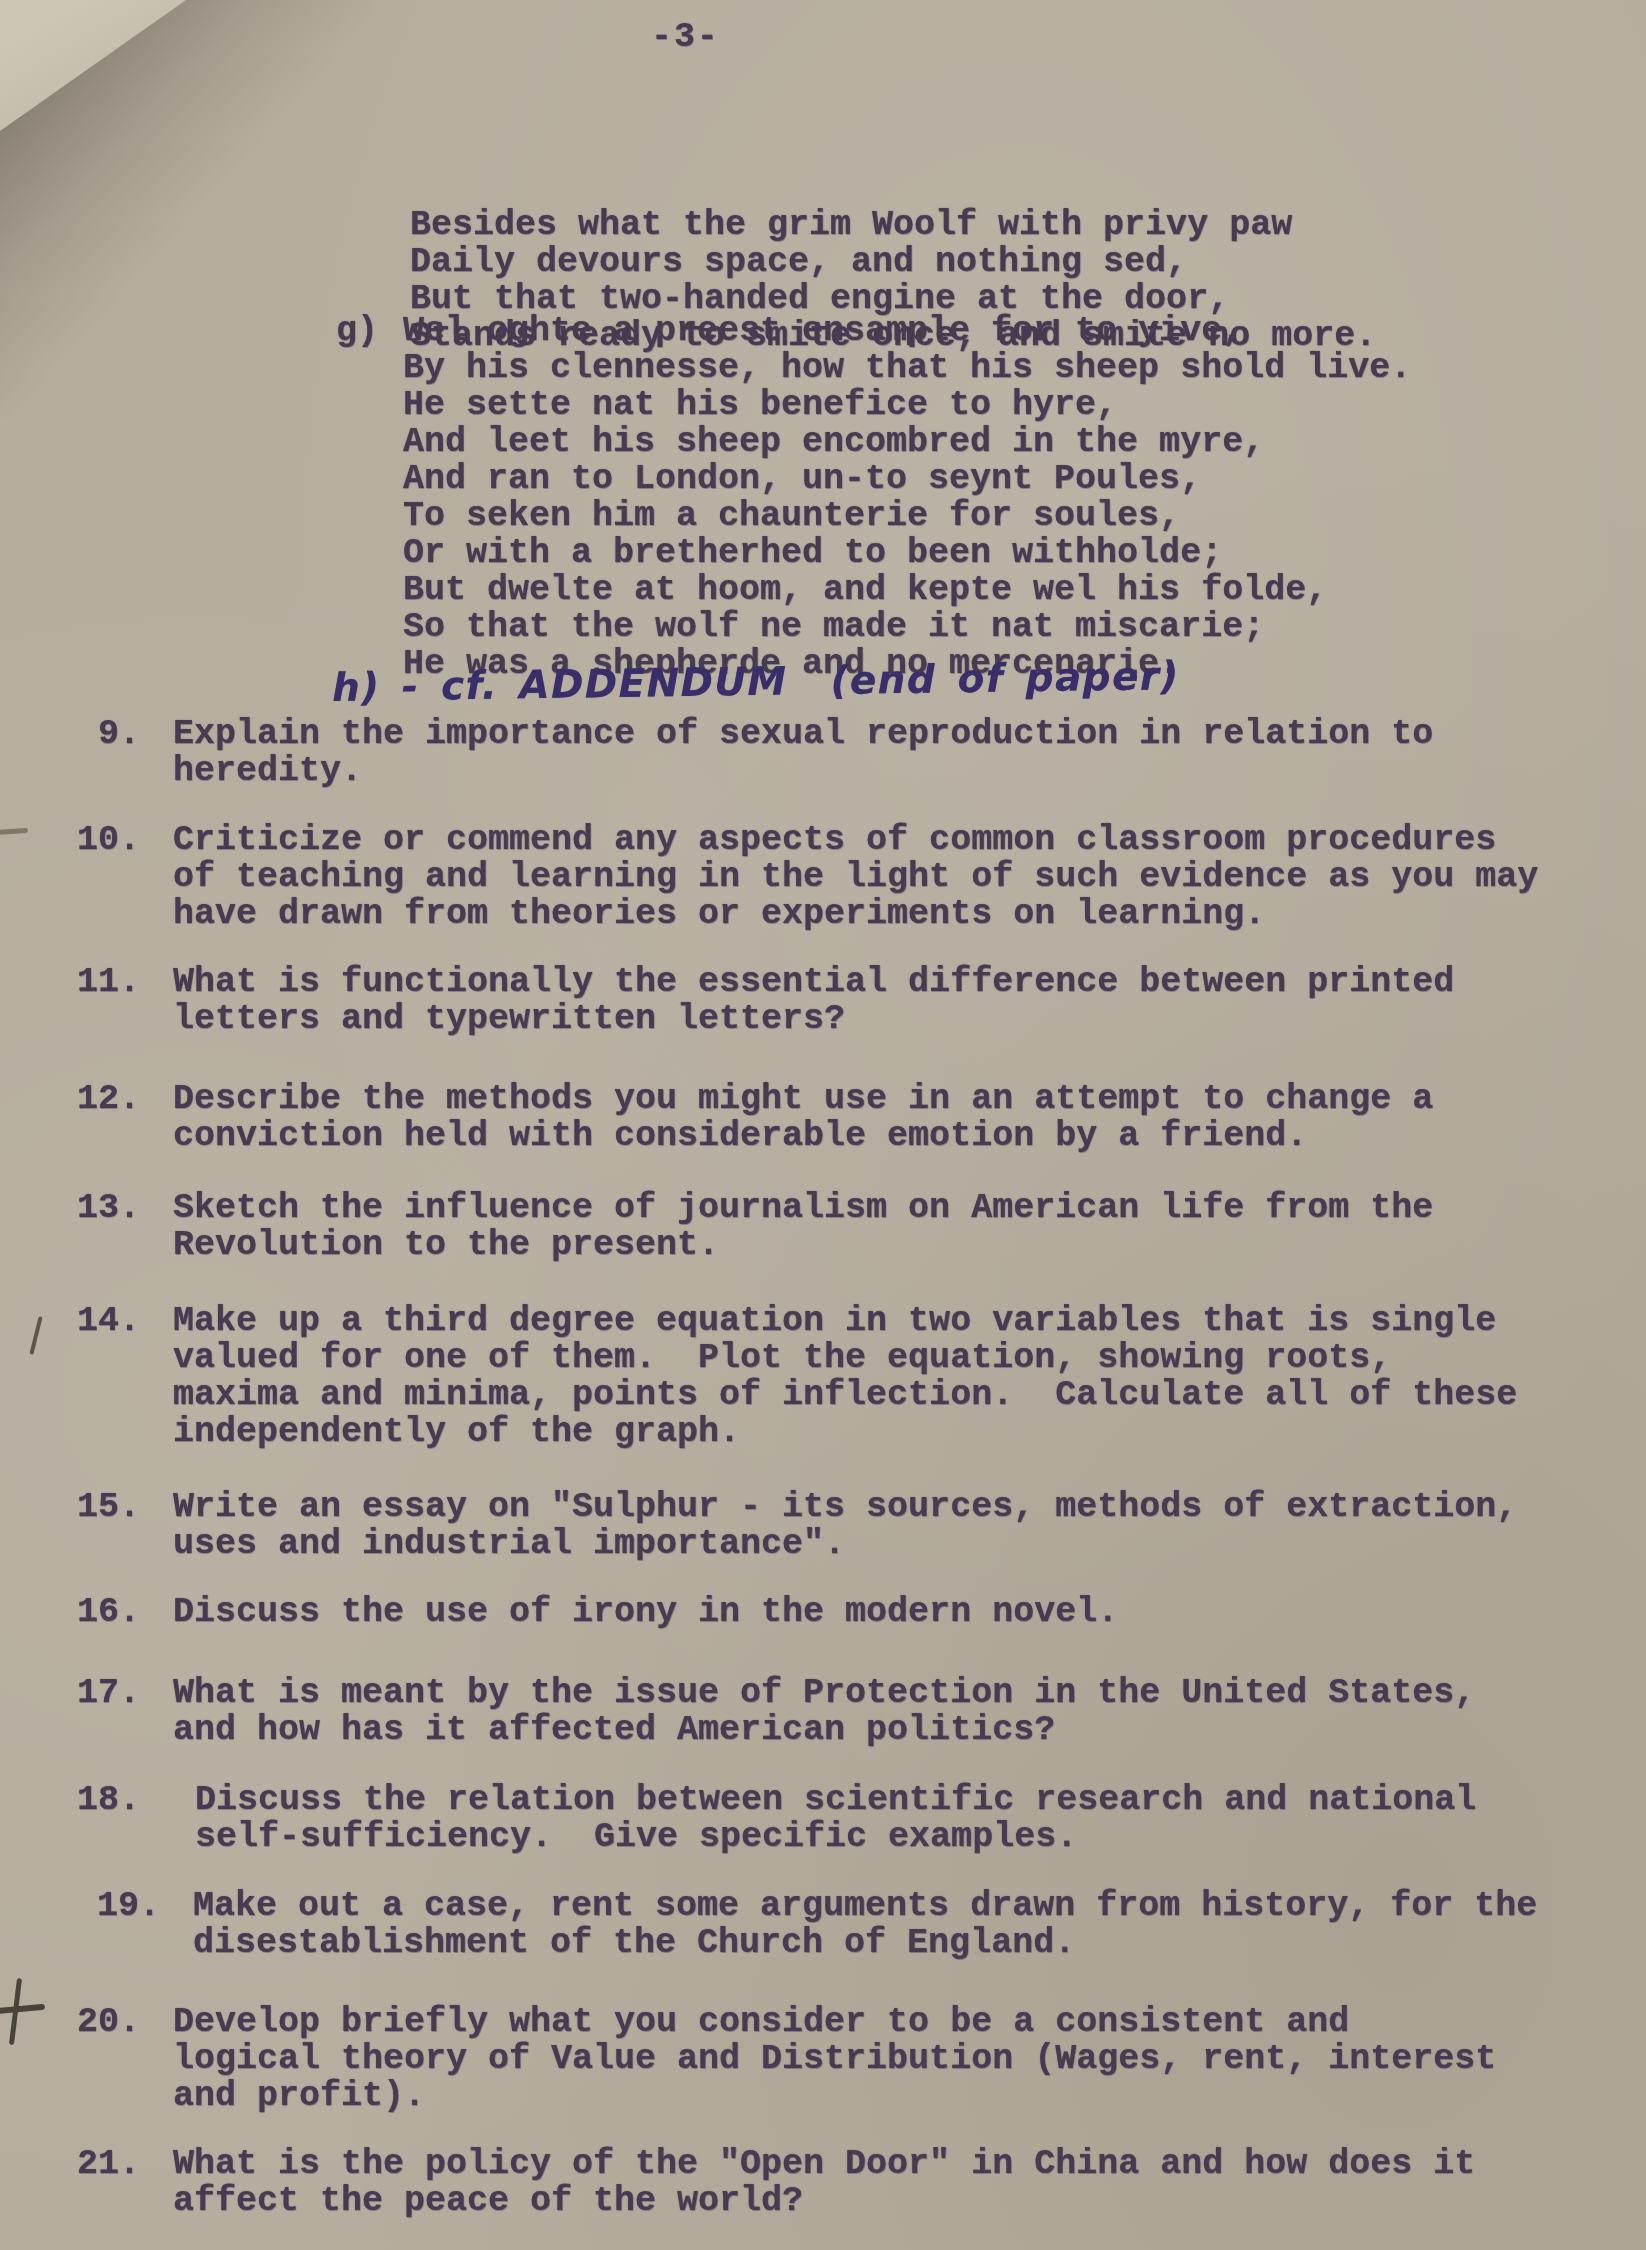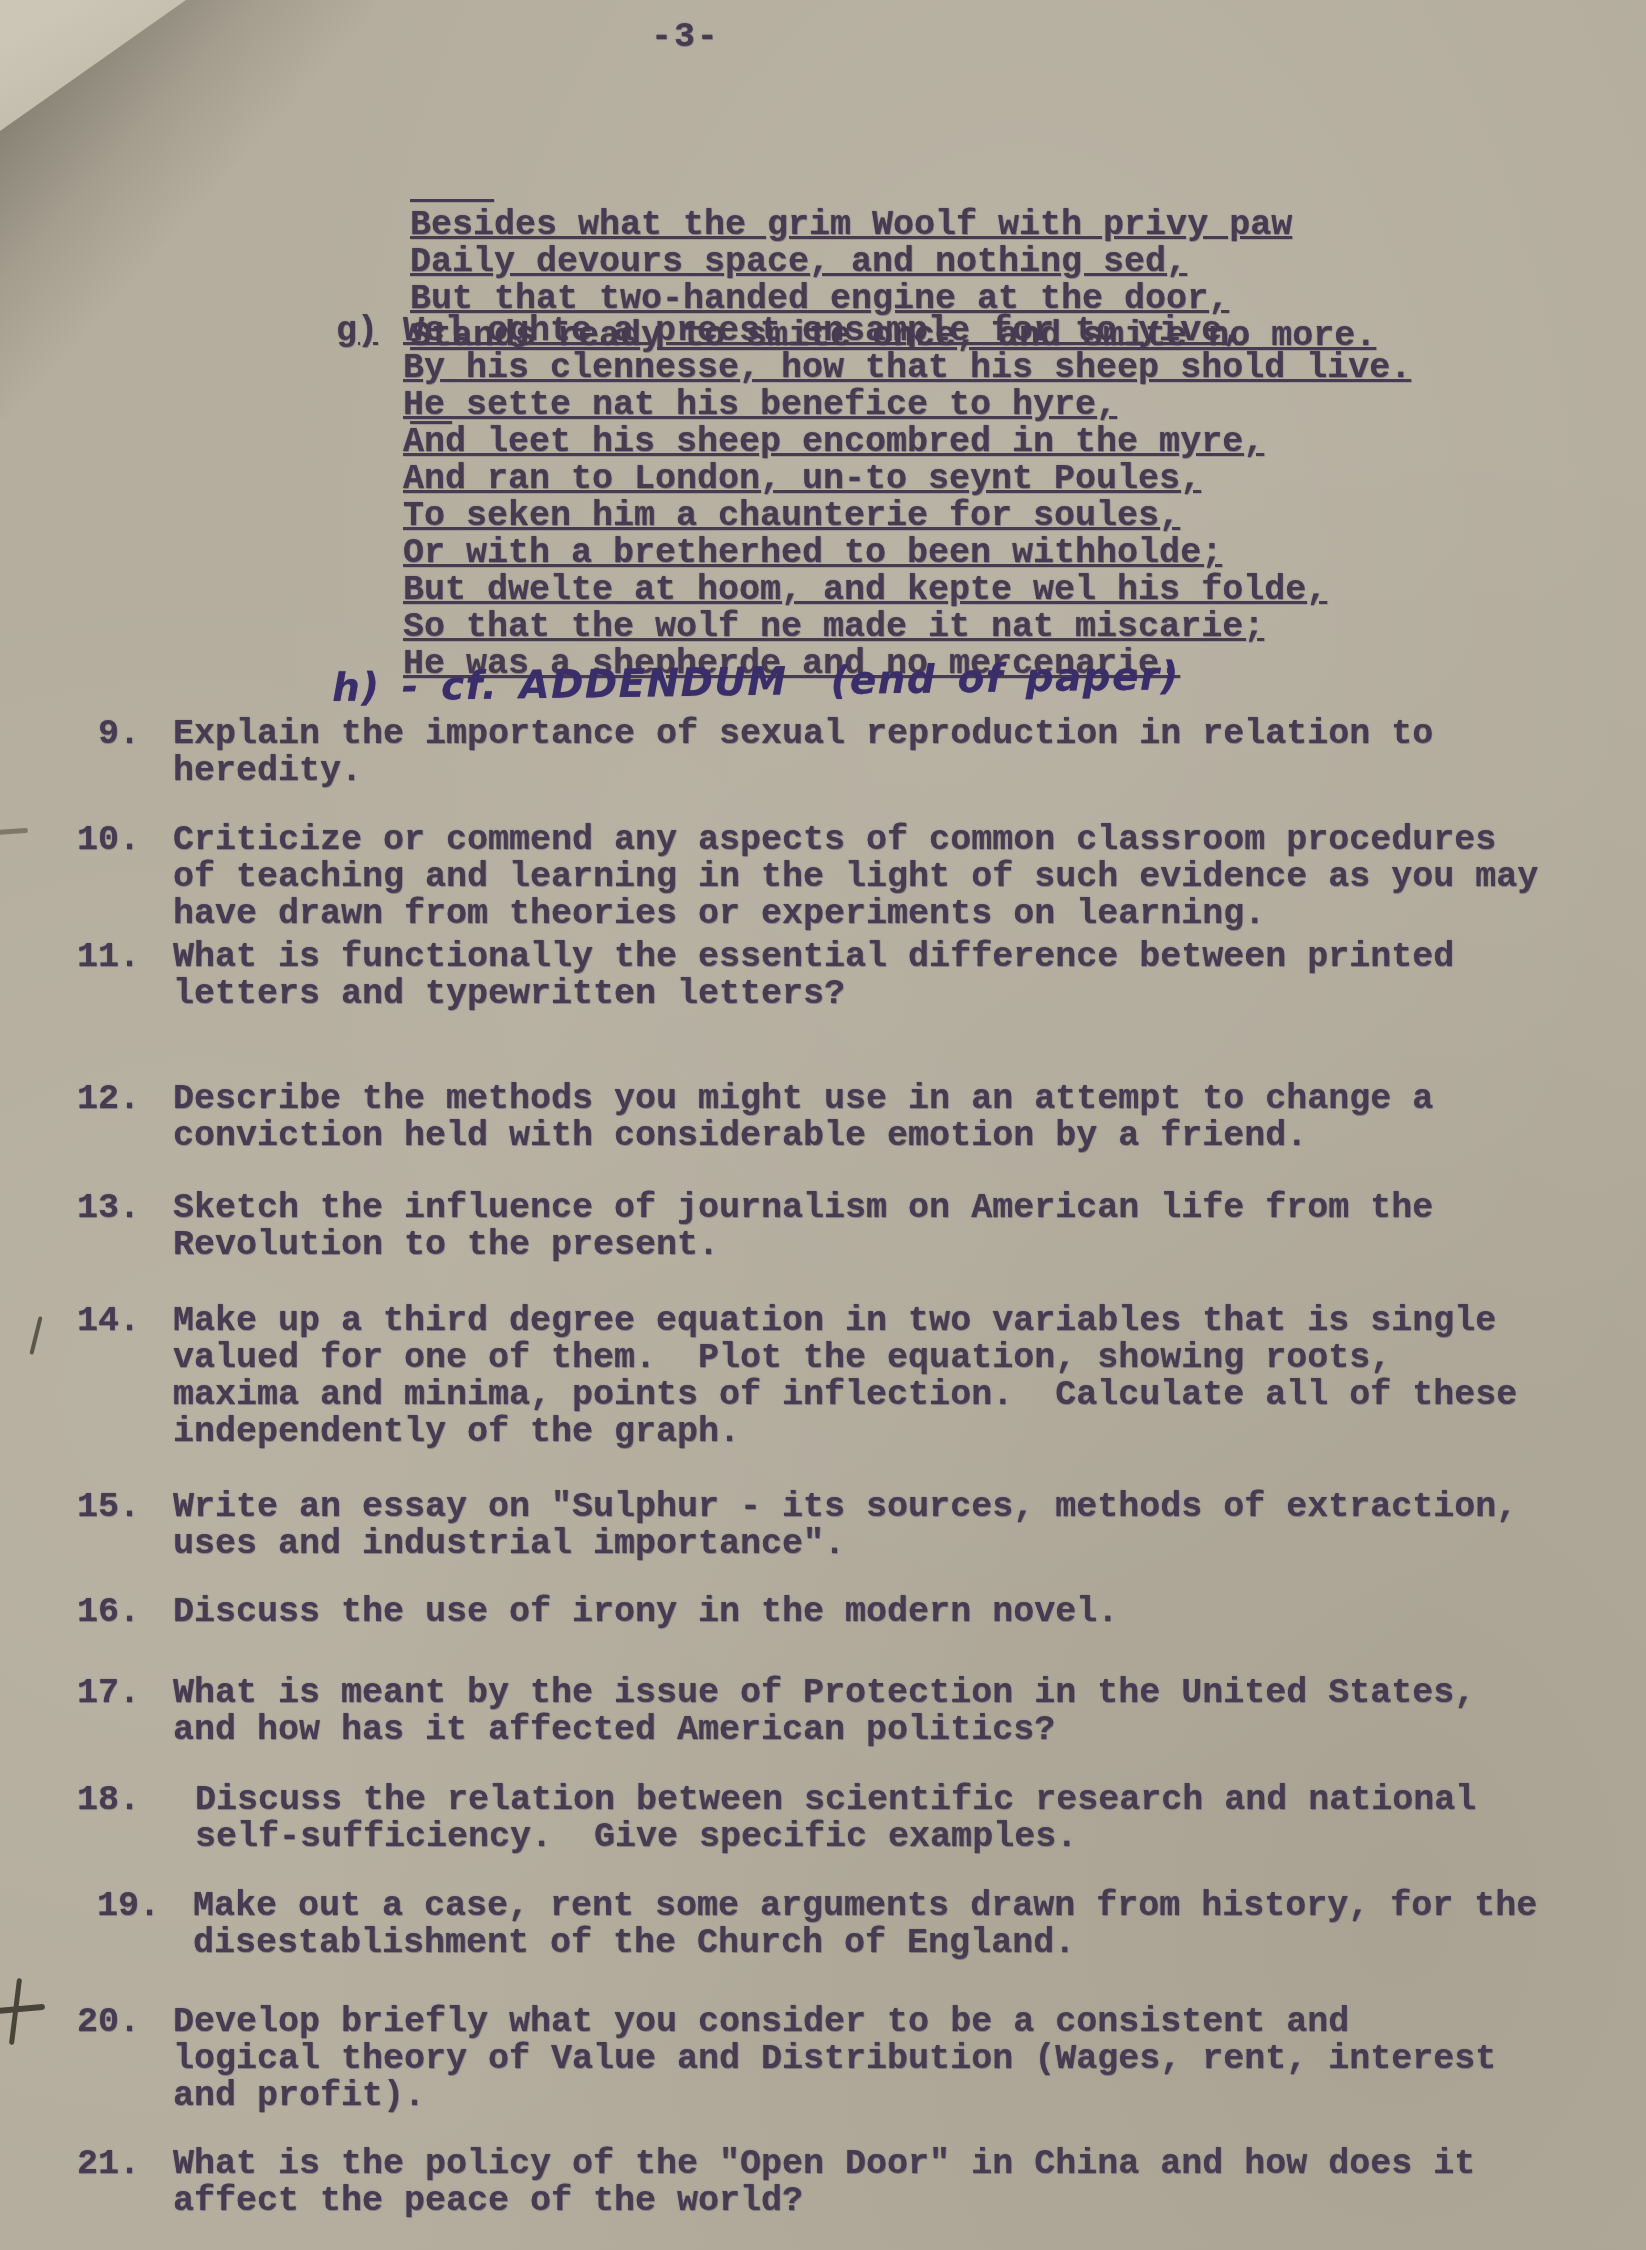--- a/index.html
+++ b/index.html
@@ -31,21 +31,21 @@
   }
   
   .typed{
     color:var(--ink,#473b52);
     font-weight:700;
     font-size:35px;line-height:37px;
     text-shadow:0 0 1.3px rgba(70,58,82,0.55), 0.6px 0.6px 0.6px rgba(70,58,82,0.35);
     white-space:pre;
   }
   .page-number{position:absolute;left:651px;top:18.6px;letter-spacing:1.9px;}
-  .verse-block{position:absolute;text-decoration:underline;}
+  .verse-block{position:absolute;}
   .verse-1{left:410px;top:133px;}
   .verse-2{left:336px;top:313px;display:flex;align-items:flex-start;}
   .vb-label{display:inline-block;width:67px;}
   .q{position:absolute;left:0;display:flex;align-items:flex-start;}
   .q-num{display:inline-block;width:140px;text-align:right;flex:0 0 140px;}
   .q-text{margin-left:33px;}
   
   .handwritten{
     position:absolute;left:332px;top:660px;
     font-family:"DejaVu Sans", sans-serif;
@@ -81,21 +81,21 @@
   <div class="verse-block verse-2 typed">
     <span class="vb-label">g)</span>
     <div class="vb-lines"><div>Wel oghte a preest ensample for to yive,</div><div>By his clennesse, how that his sheep shold live.</div><div>He sette nat his benefice to hyre,</div><div>And leet his sheep encombred in the myre,</div><div>And ran to London, un-to seynt Poules,</div><div>To seken him a chaunterie for soules,</div><div>Or with a bretherhed to been withholde;</div><div>But dwelte at hoom, and kepte wel his folde,</div><div>So that the wolf ne made it nat miscarie;</div><div>He was a shepherde and no mercenarie.</div></div>
   </div>
 
   <div class="handwritten">h) - cf. ADDENDUM  (end of paper)</div>
 
   <div id="questions">
       <div class="q typed" style="top: 716px;"><span class="q-num">9.</span><div class="q-text"><div>Explain the importance of sexual reproduction in relation to</div><div>heredity.</div></div></div>
       <div class="q typed" style="top: 822px;"><span class="q-num">10.</span><div class="q-text"><div>Criticize or commend any aspects of common classroom procedures</div><div>of teaching and learning in the light of such evidence as you may</div><div>have drawn from theories or experiments on learning.</div></div></div>
-      <div class="q typed" style="top: 939px;"><span class="q-num">11.</span><div class="q-text"><div>What is functionally the essential difference between printed</div><div>letters and typewritten letters?</div></div></div>
+      <div class="q typed" style="top: 964px;"><span class="q-num">11.</span><div class="q-text"><div>What is functionally the essential difference between printed</div><div>letters and typewritten letters?</div></div></div>
       <div class="q typed" style="top: 1081px;"><span class="q-num">12.</span><div class="q-text"><div>Describe the methods you might use in an attempt to change a</div><div>conviction held with considerable emotion by a friend.</div></div></div>
       <div class="q typed" style="top: 1190px;"><span class="q-num">13.</span><div class="q-text"><div>Sketch the influence of journalism on American life from the</div><div>Revolution to the present.</div></div></div>
       <div class="q typed" style="top: 1303px;"><span class="q-num">14.</span><div class="q-text"><div>Make up a third degree equation in two variables that is single</div><div>valued for one of them.  Plot the equation, showing roots,</div><div>maxima and minima, points of inflection.  Calculate all of these</div><div>independently of the graph.</div></div></div>
       <div class="q typed" style="top: 1489px;"><span class="q-num">15.</span><div class="q-text"><div>Write an essay on "Sulphur - its sources, methods of extraction,</div><div>uses and industrial importance".</div></div></div>
       <div class="q typed" style="top: 1594px;"><span class="q-num">16.</span><div class="q-text"><div>Discuss the use of irony in the modern novel.</div></div></div>
       <div class="q typed" style="top: 1675px;"><span class="q-num">17.</span><div class="q-text"><div>What is meant by the issue of Protection in the United States,</div><div>and how has it affected American politics?</div></div></div>
       <div class="q typed" style="top: 1782px; gap: 22px;"><span class="q-num">18.</span><div class="q-text"><div>Discuss the relation between scientific research and national</div><div>self-sufficiency.  Give specific examples.</div></div></div>
       <div class="q typed" style="top: 1888px; padding-left: 20px;"><span class="q-num">19.</span><div class="q-text"><div>Make out a case, rent some arguments drawn from history, for the</div><div>disestablishment of the Church of England.</div></div></div>
       <div class="q typed" style="top: 2004px;"><span class="q-num">20.</span><div class="q-text"><div>Develop briefly what you consider to be a consistent and</div><div>logical theory of Value and Distribution (Wages, rent, interest</div><div>and profit).</div></div></div>
       <div class="q typed" style="top: 2146px;"><span class="q-num">21.</span><div class="q-text"><div>What is the policy of the "Open Door" in China and how does it</div><div>affect the peace of the world?</div></div></div>

